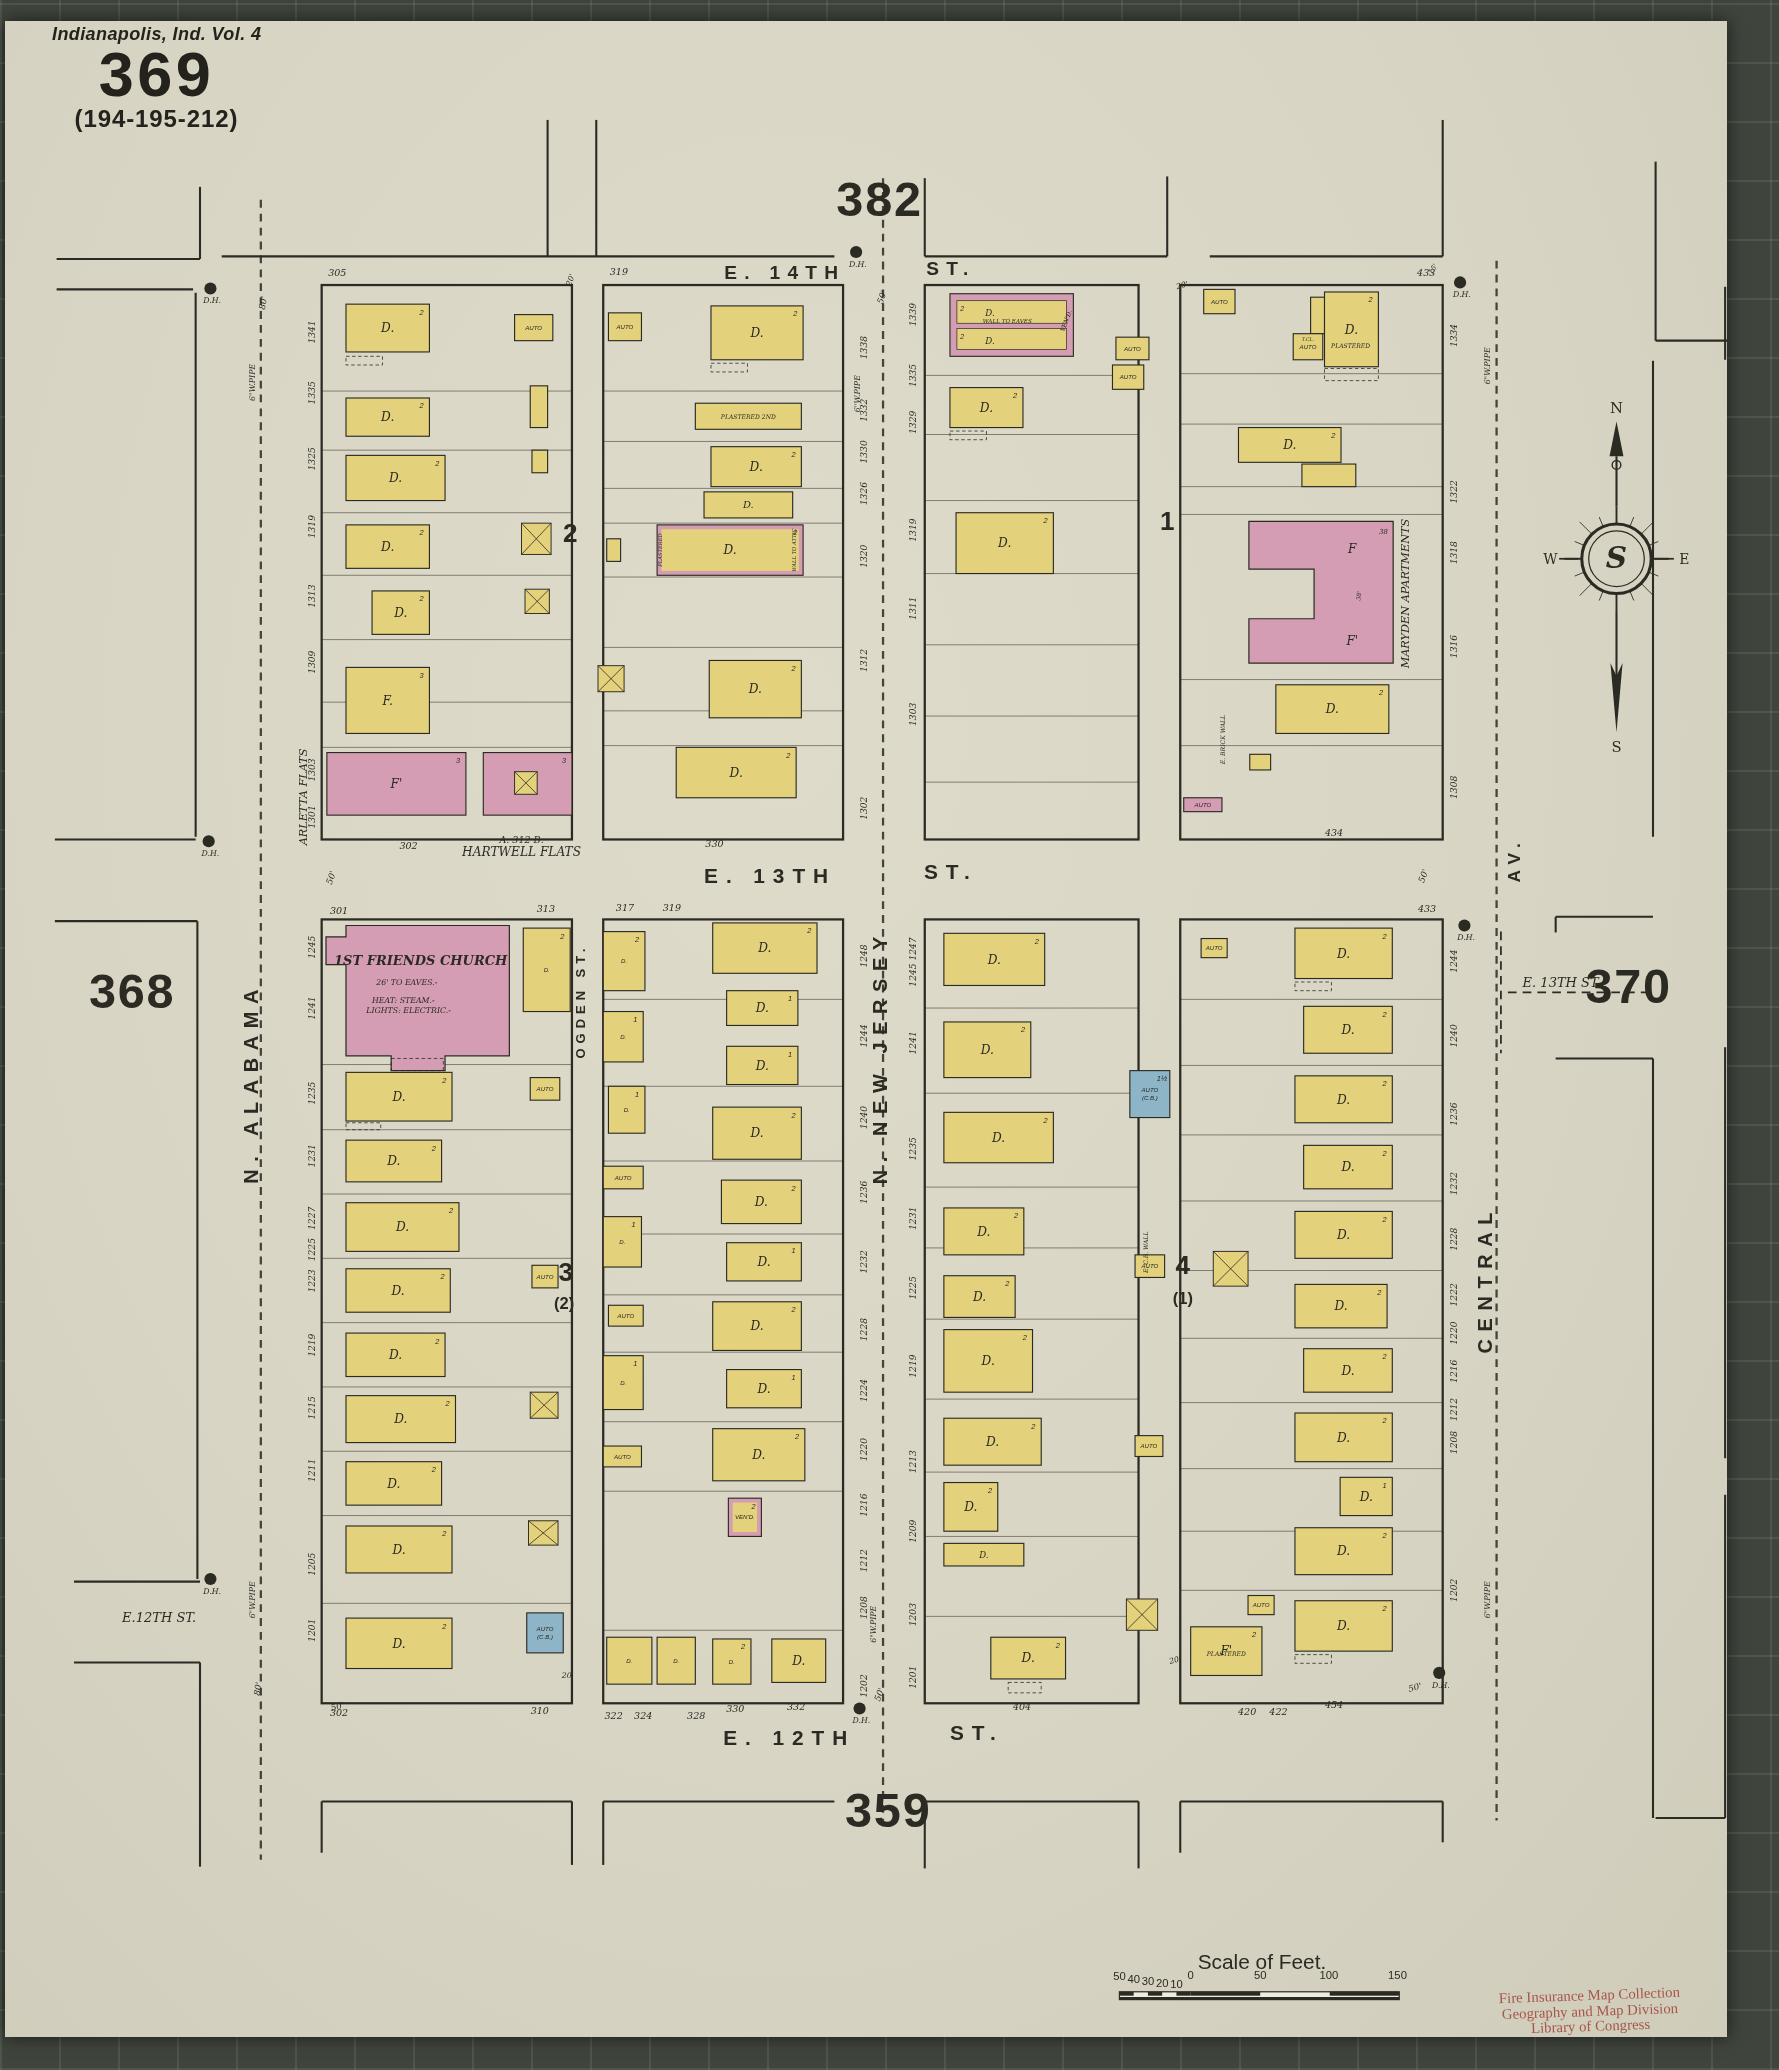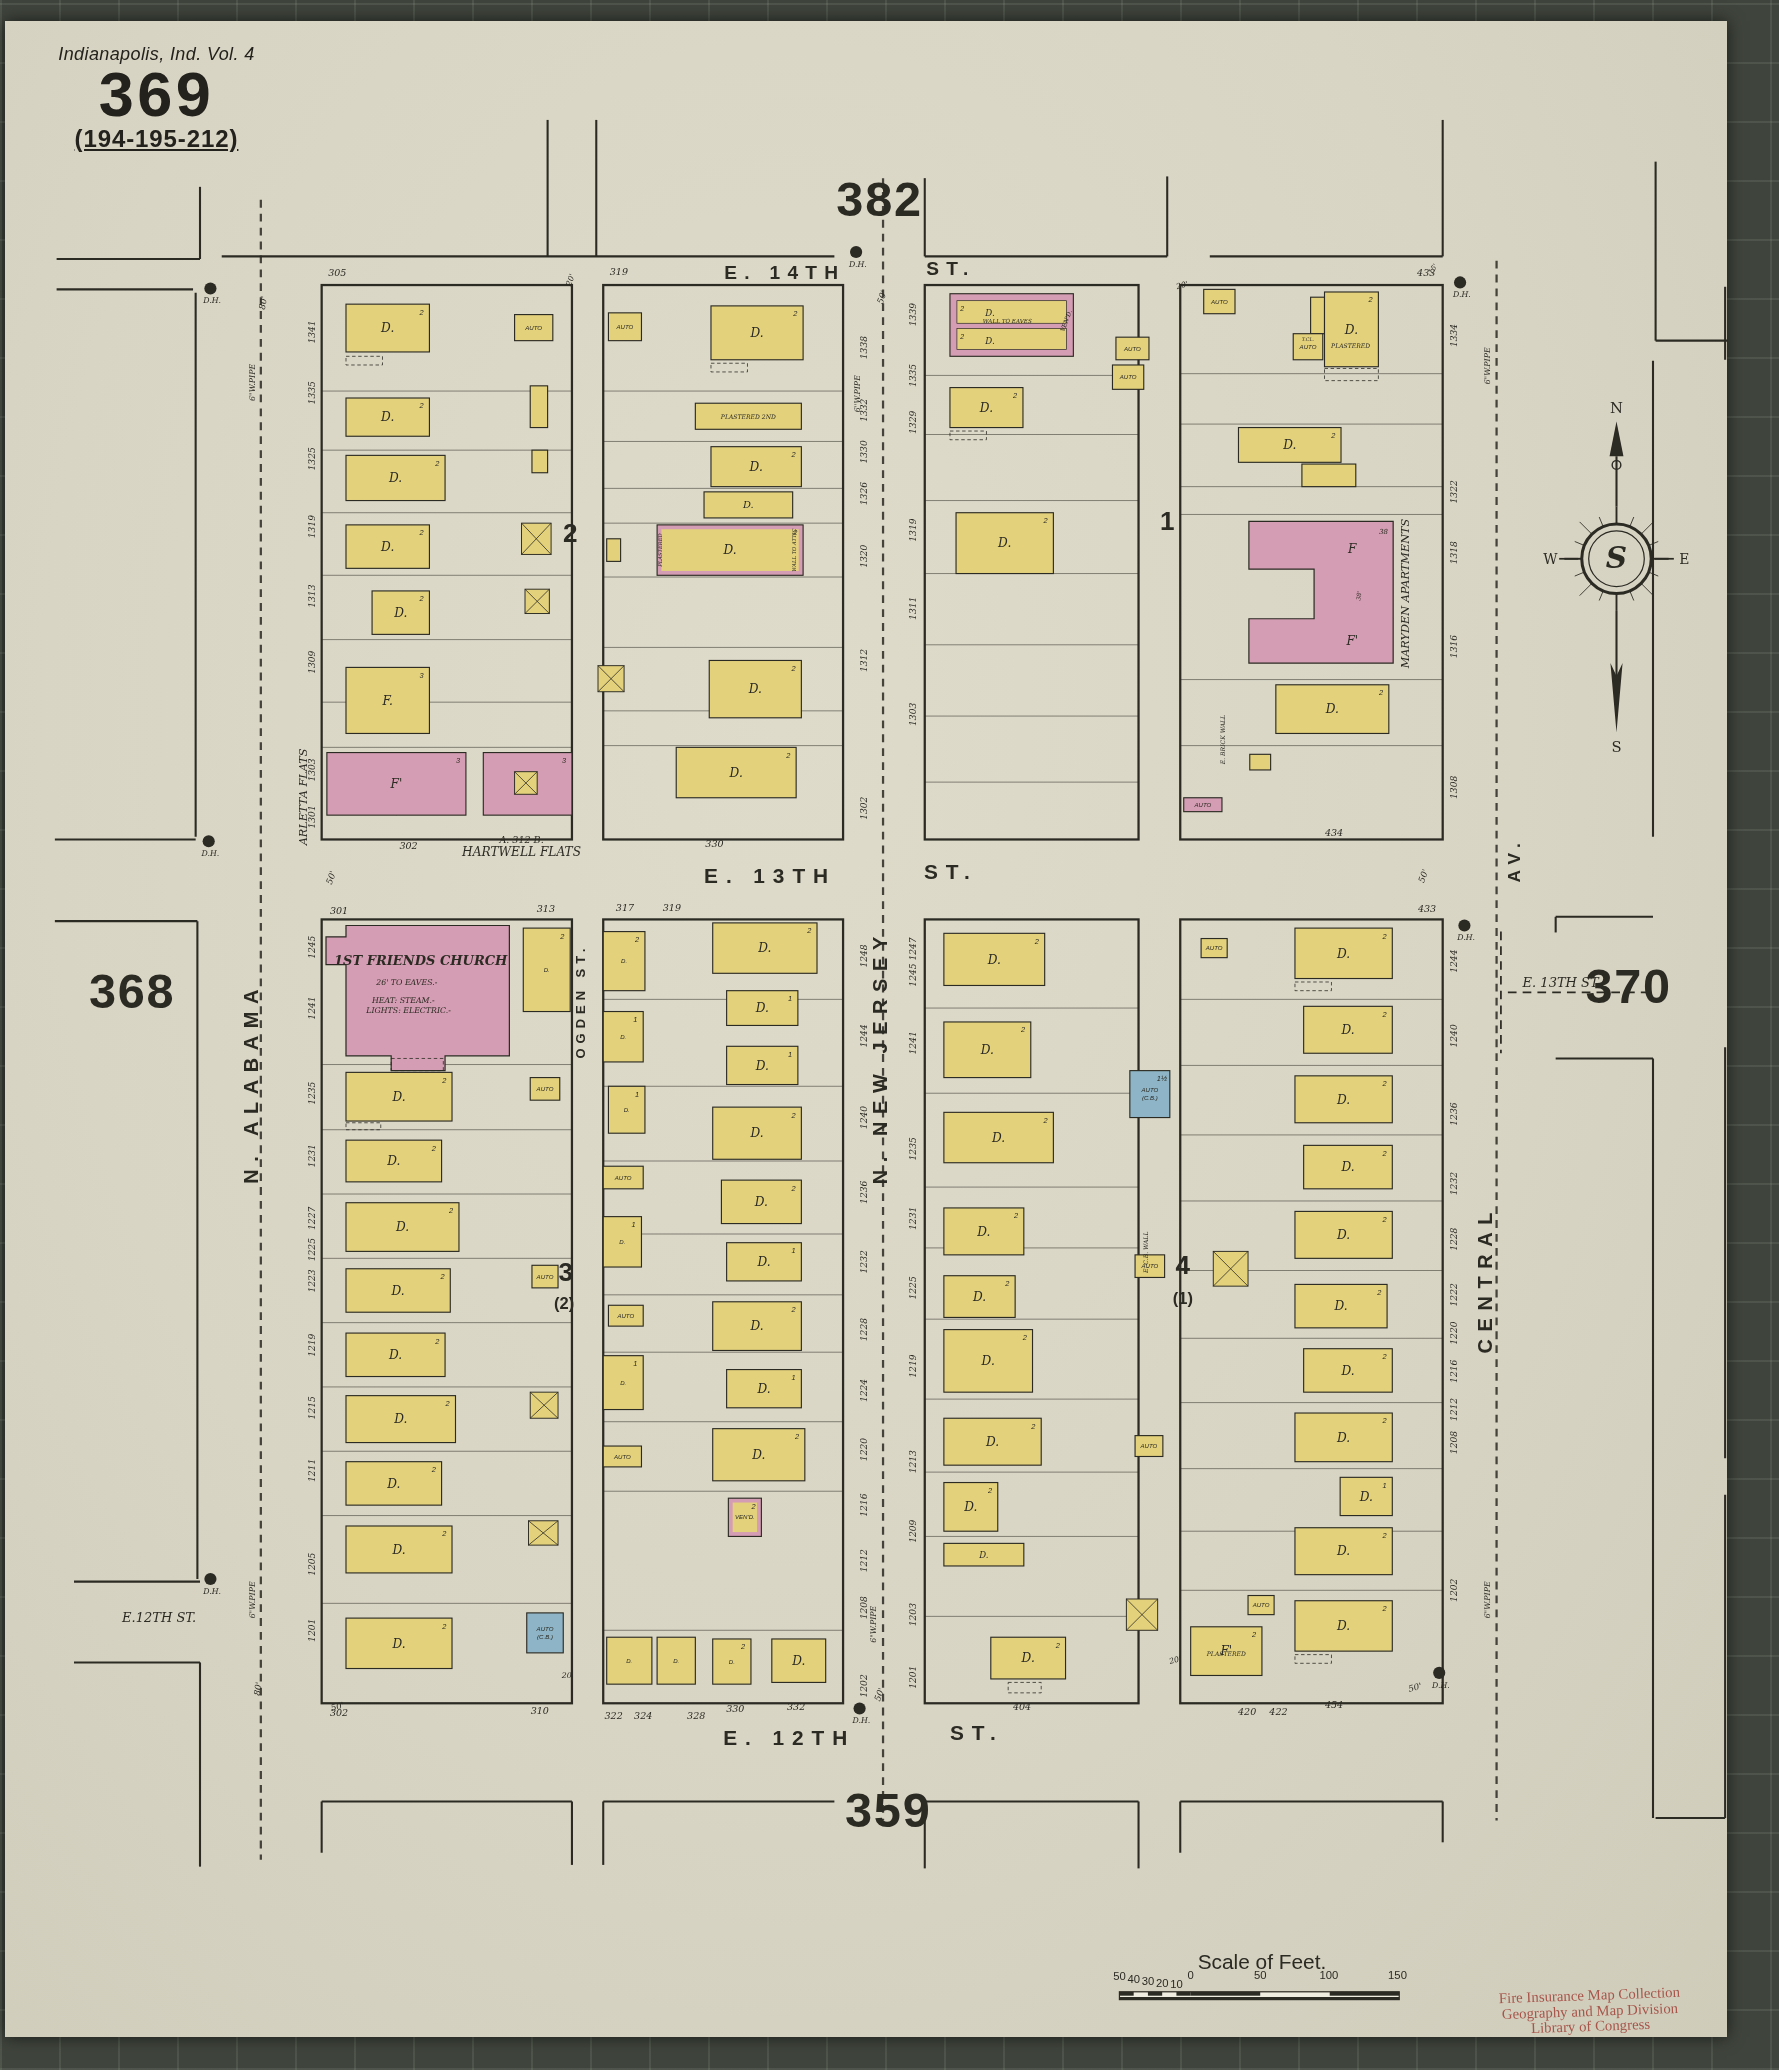--- a/index.html
+++ b/index.html
@@ -7,23 +7,23 @@
   .backdrop{position:absolute;inset:0;width:1780px;height:2070px;
     background:
       repeating-linear-gradient(90deg,rgba(150,160,145,.18) 0 1.7px,transparent 1.7px 59px),
       repeating-linear-gradient(0deg,rgba(150,160,145,.18) 0 1.7px,transparent 1.7px 59px),
       #3f443c;}
   .paper{position:absolute;left:5.2px;top:21px;width:1722px;height:2016px;
     background:radial-gradient(ellipse at 45% 35%,#dedbcb 0%,#d9d5c5 55%,#cfccba 100%);
     box-shadow:0 0 15.6px rgba(0,0,0,.6);}
   svg#map{position:absolute;left:0;top:0;width:1780px;height:2070px;}
   .titleblock{position:absolute;left:52px;top:24px;width:209px;color:#23221c;text-align:center;}
-  .titleblock .kicker{font-size:18px;font-weight:normal;font-style:italic;letter-spacing:0.4px;white-space:nowrap;margin-top:20px;}
+  .titleblock .kicker{font-size:18px;font-weight:bold;font-style:italic;letter-spacing:0.4px;white-space:nowrap;}
   .titleblock .sheetno{font-size:63px;font-weight:bold;letter-spacing:3.5px;line-height:.95;text-align:center;}
-  .titleblock .range{font-size:24px;font-weight:bold;letter-spacing:0.9px;white-space:nowrap;text-decoration:underline;}
+  .titleblock .range{font-size:24px;font-weight:bold;letter-spacing:0.9px;white-space:nowrap;}
   .stamp{position:absolute;left:1477px;top:1988px;width:226px;color:#a44c42;
     font-family:"Liberation Serif",serif;text-align:center;transform:rotate(-2deg);
     font-size:14.8px;line-height:1.05;opacity:.92;}
 </style>
 </head>
 <body>
 
 <div class="backdrop">
   <div class="paper"></div>
 </div>

